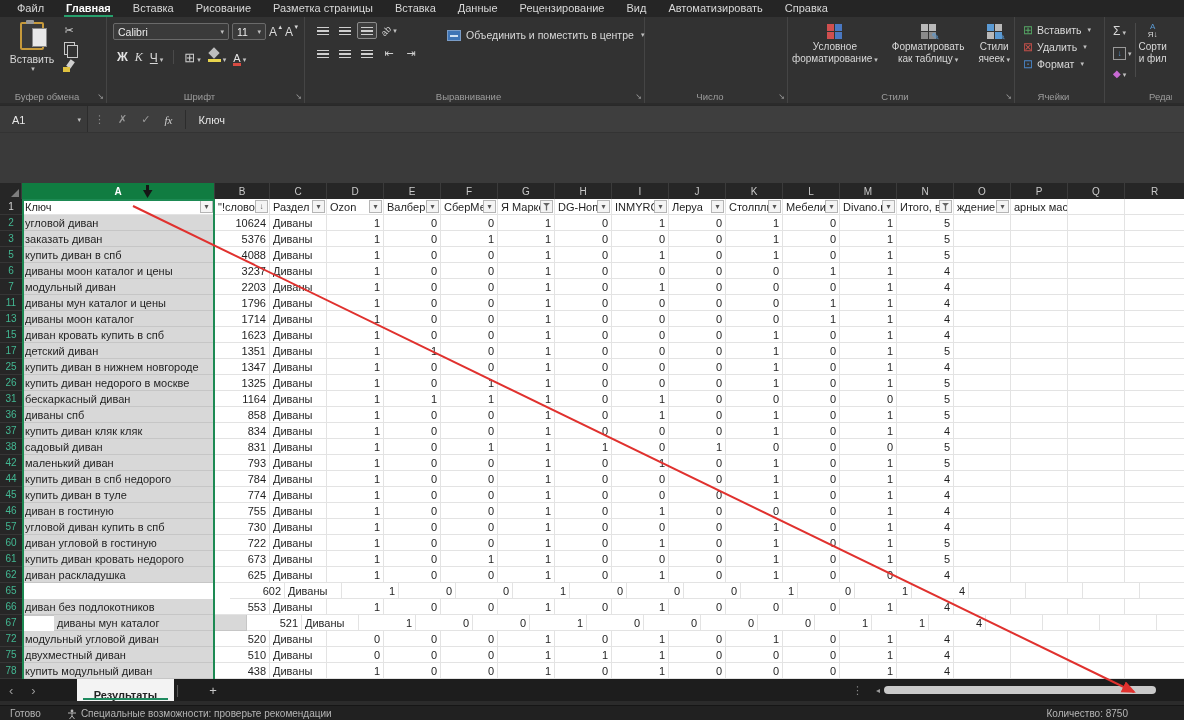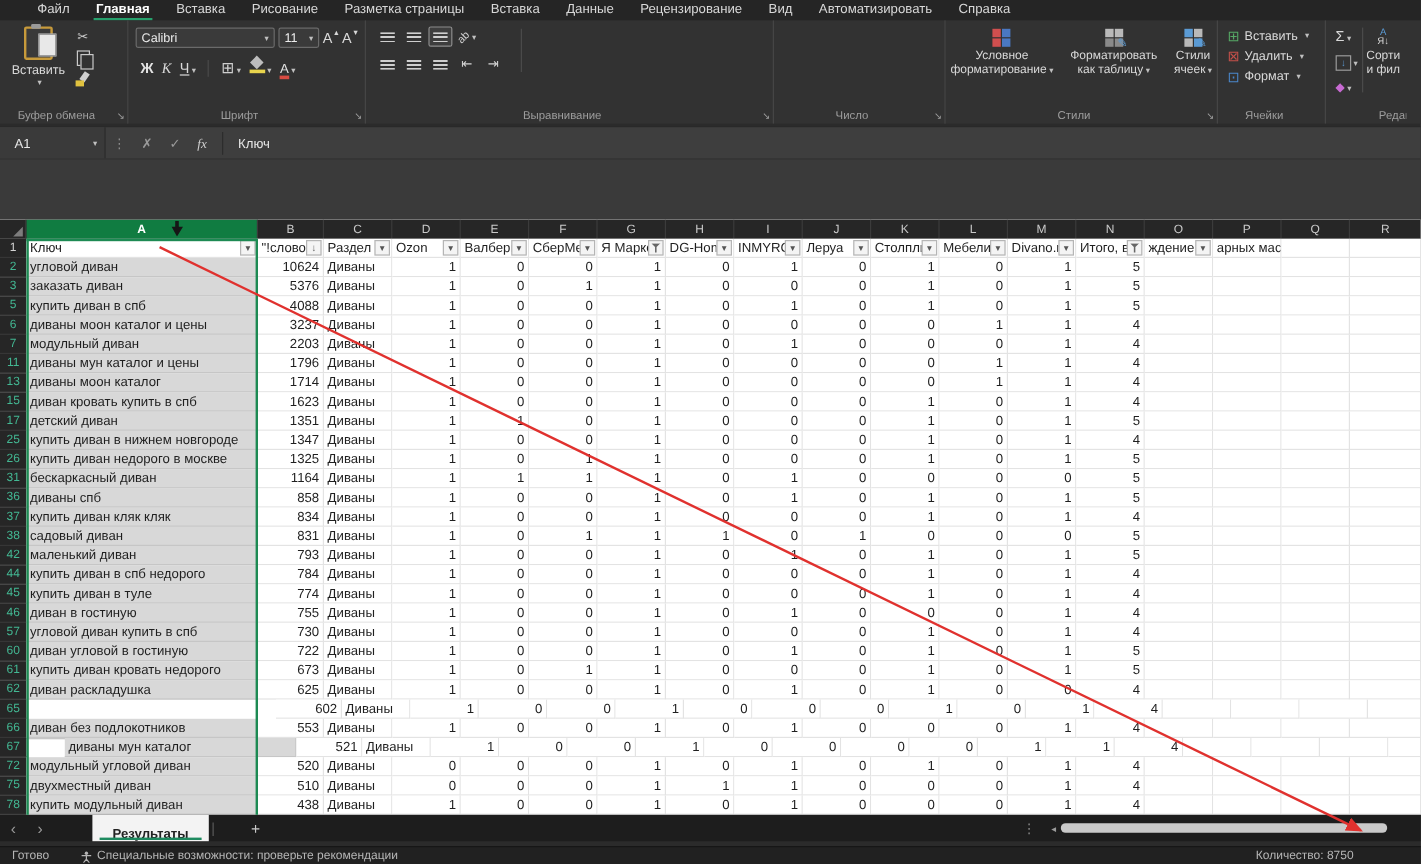--- a/index.html
+++ b/index.html
@@ -1,21 +1,21 @@
 <!DOCTYPE html>
 <html><head>
 <meta charset="utf-8">
 <style>
   html,body{margin:0;padding:0;background:#2b2b2b;}
   body{width:1184px;height:720px;position:relative;overflow:hidden;
        font-family:"Liberation Sans",sans-serif;-webkit-font-smoothing:antialiased;}
 
   
   .menu-bar{position:absolute;top:0;left:0;width:1184px;height:17px;background:#252525;
-            display:flex;align-items:stretch;padding-left:20px;box-sizing:border-box;}
+            display:flex;align-items:stretch;padding-left:6px;box-sizing:border-box;}
   .menu-tab{color:#d8d8d8;font-size:11px;line-height:17px;padding:0 11px;position:relative;white-space:nowrap;}
   .menu-tab.active{color:#fff;font-weight:bold;}
   .menu-tab.active::after{content:"";position:absolute;left:9px;right:9px;bottom:0;height:2px;background:#26a06c;}
 
   
   .ribbon{position:absolute;top:17px;left:0;width:1184px;height:86px;background:#323232;display:flex;}
   .rgroup{position:relative;border-right:1px solid #454545;height:86px;box-sizing:border-box;flex:none;}
   .glabel{position:absolute;bottom:1px;left:0;right:12px;text-align:center;font-size:9.5px;color:#9d9d9d;white-space:nowrap;overflow:hidden;}
   .launcher{position:absolute;right:2px;bottom:2px;font-size:8px;color:#9d9d9d;line-height:8px;}
   .chev{font-size:7px;color:#c0c0c0;margin-left:2px;}
@@ -240,20 +240,25 @@
           <span class="albtn">
               <span class="ind-ic">⇤</span>
             </span>
           <span class="albtn">
               <span class="ind-ic">⇥</span>
             </span>
         </div>
       </div>
       <span class="vsep"></span>
       <div>
+        <div style="display:flex;align-items:center;gap:5px;height:18px;margin-top:4px">
+          <span class="merge-ic"></span>
+          <span class="rtxt">Объединить и поместить в центре</span>
+          <span class="chev">▾</span>
+        </div>
       </div>
     </div>
     <div class="glabel">Выравнивание</div>
     <div class="launcher">↘</div>
   </div>
 
   <div class="rgroup" style="width:143px">
     <div class="glabel">Число</div>
     <div class="launcher">↘</div>
   </div>

